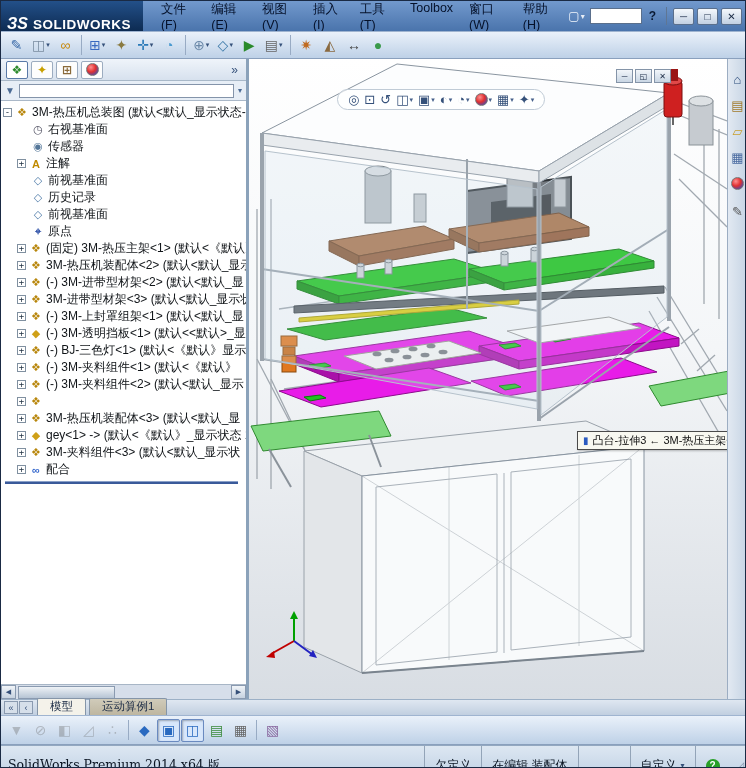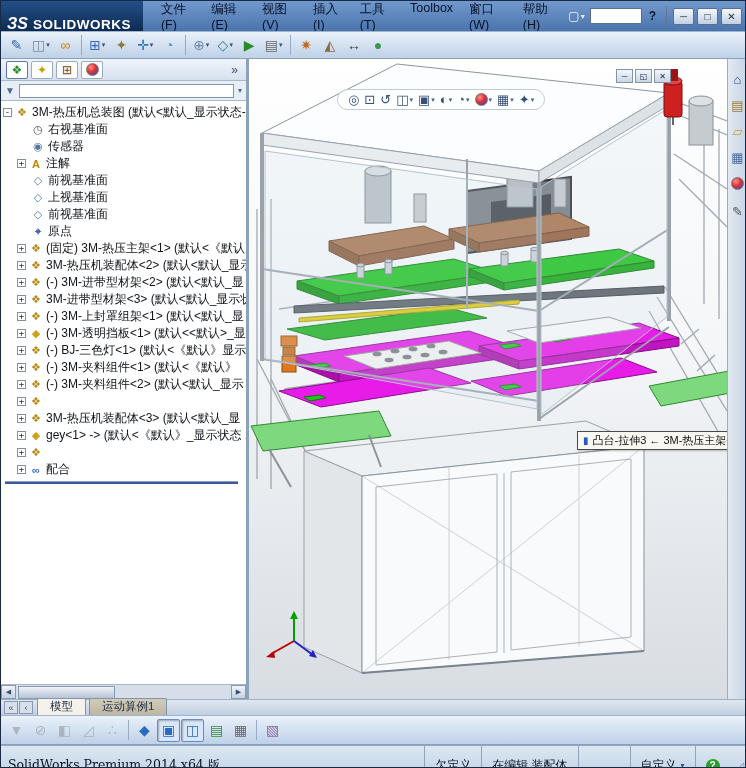--- a/index.html
+++ b/index.html
@@ -316,21 +316,21 @@
             <span class="lbl">注解</span>
           </div>
           <div class="tree-row child">
             <span class="exp-sp"></span>
             <span class="ti" style="color: rgb(77, 122, 168);">◇</span>
             <span class="lbl">前视基准面</span>
           </div>
           <div class="tree-row child">
             <span class="exp-sp"></span>
             <span class="ti" style="color: rgb(77, 122, 168);">◇</span>
-            <span class="lbl">上视基准面</span>
+            <span class="lbl">历史记录</span>
           </div>
           <div class="tree-row child">
             <span class="exp-sp"></span>
             <span class="ti" style="color: rgb(77, 122, 168);">◇</span>
             <span class="lbl">前视基准面</span>
           </div>
           <div class="tree-row child">
             <span class="exp-sp"></span>
             <span class="ti" style="color: rgb(51, 85, 170);">⌖</span>
             <span class="lbl">原点</span>
@@ -390,20 +390,21 @@
             <span class="lbl">3M-热压机装配体&lt;3&gt; (默认&lt;默认_显</span>
           </div>
           <div class="tree-row child">
             <span class="exp">+</span>
             <span class="ti" style="color: rgb(207, 160, 24);">◆</span>
             <span class="lbl">gey&lt;1&gt; -&gt; (默认&lt;《默认》_显示状态 1&gt;</span>
           </div>
           <div class="tree-row child">
             <span class="exp">+</span>
             <span class="ti" style="color: rgb(184, 134, 11);">❖</span>
+            <span class="lbl">3M-夹料组件&lt;3&gt; (默认&lt;默认_显示状</span>
           </div>
           <div class="tree-row child">
             <span class="exp">+</span>
             <span class="ti" style="color: rgb(51, 102, 204);">∞</span>
             <span class="lbl">配合</span>
           </div>
           <div class="rollback"></div>
         </div>
       <div class="hscroll">
         <div class="hs-btn">◀</div>

